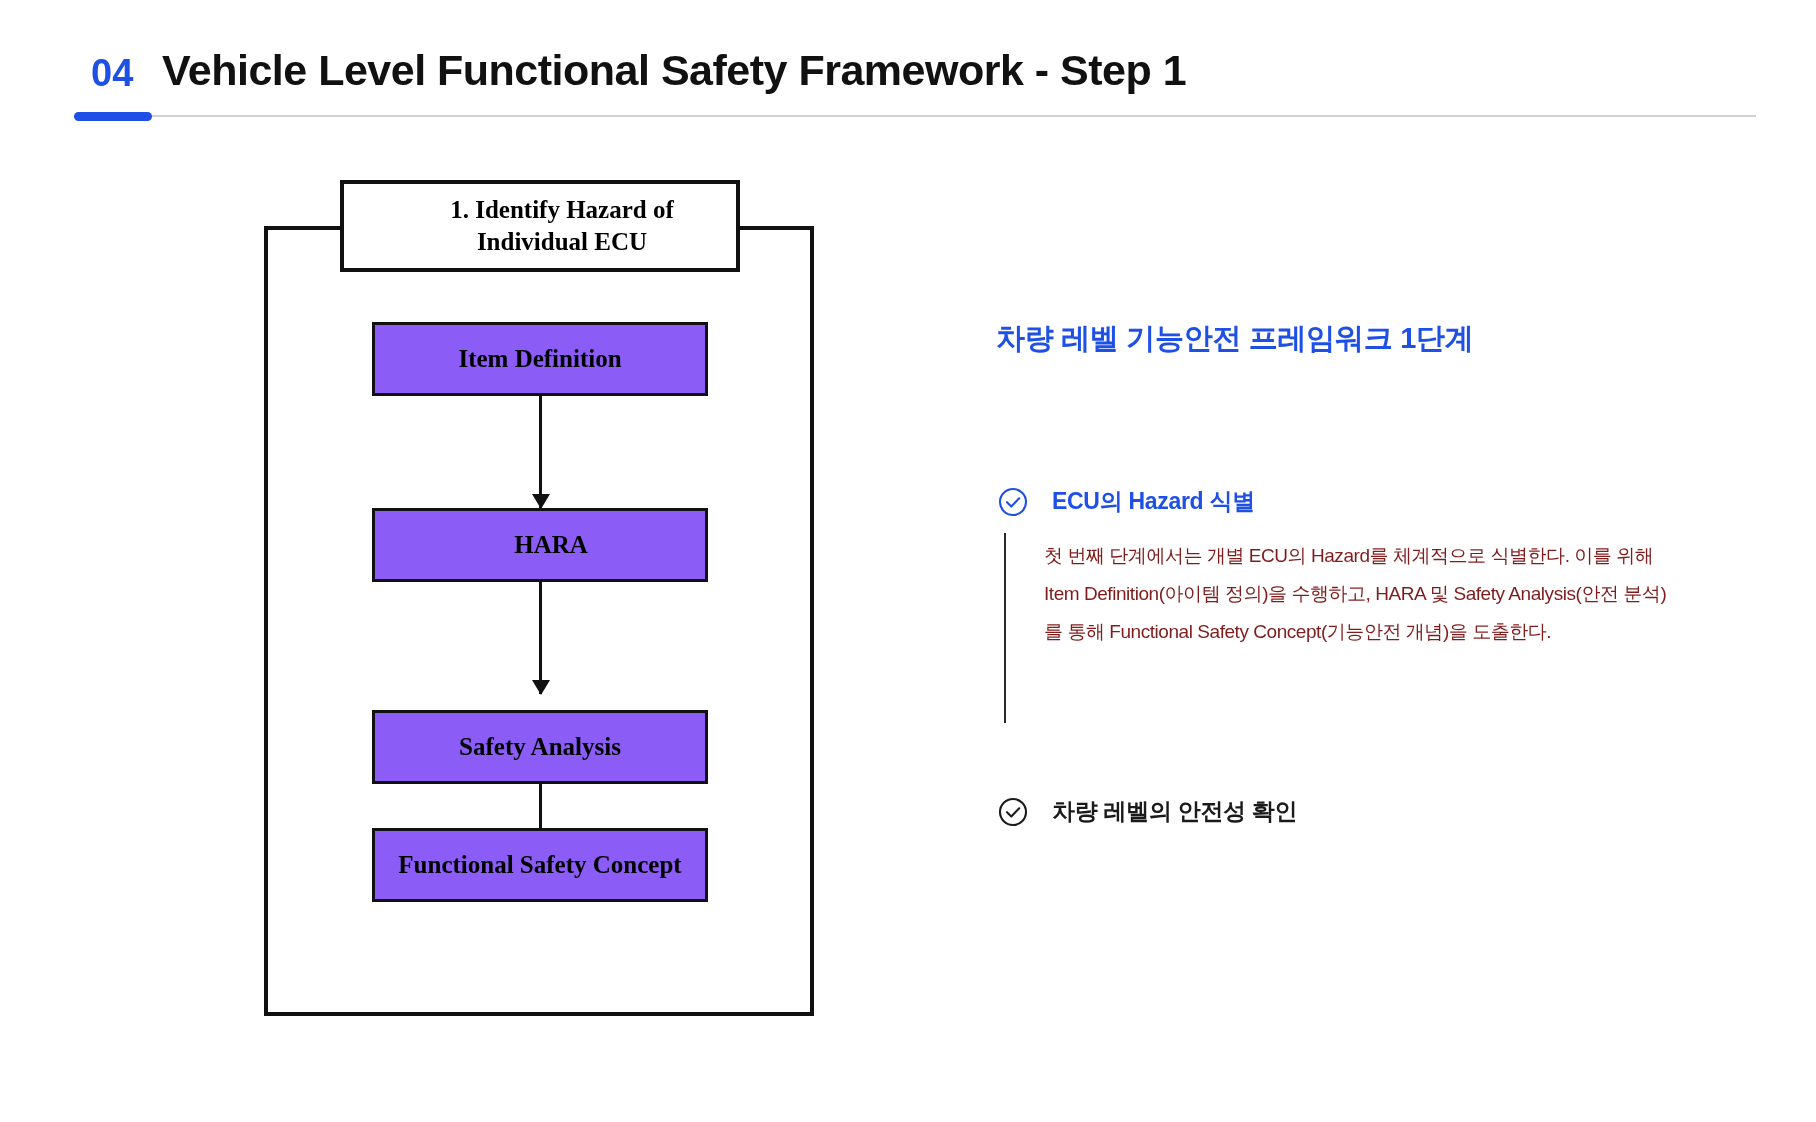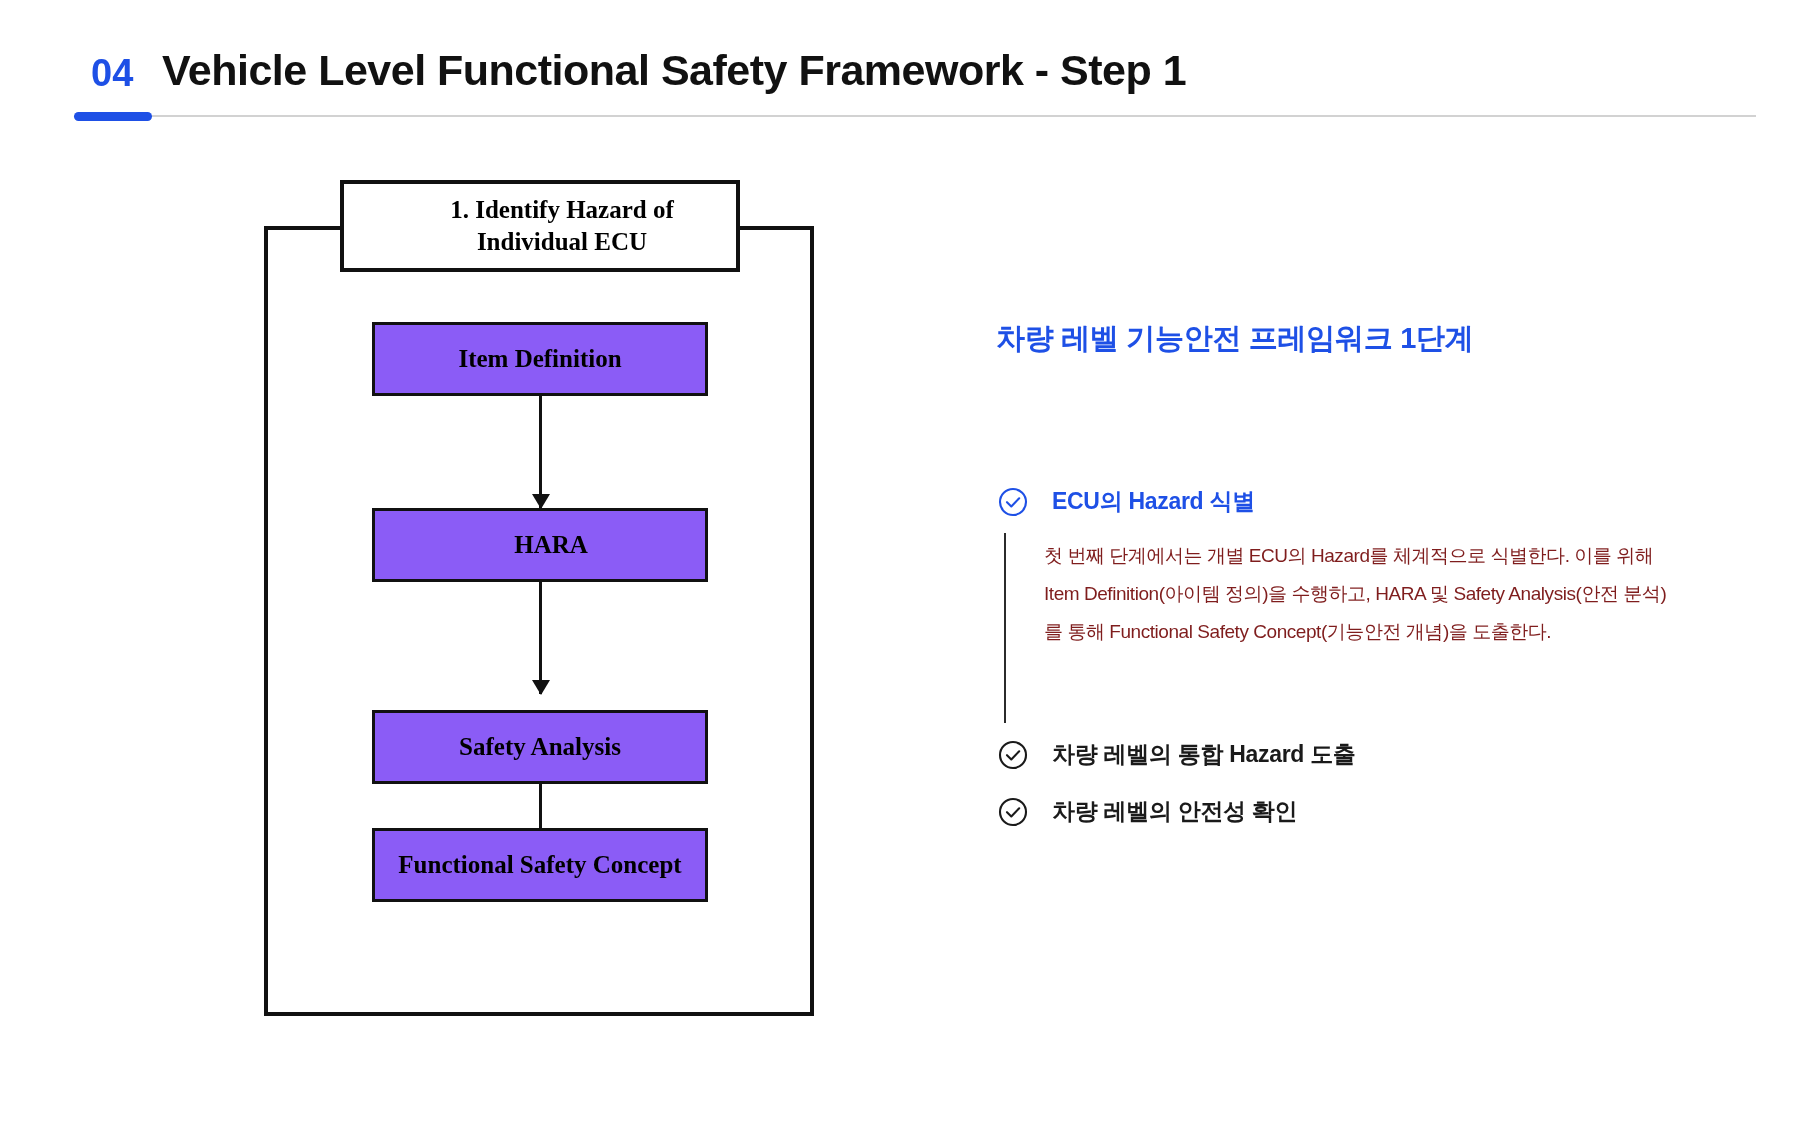--- a/index.html
+++ b/index.html
@@ -278,29 +278,20 @@
         <path d="M9 15.2 L13.3 19.4 L21.2 11.3" fill="none" stroke="#1E50E6" stroke-width="2.1" stroke-linecap="round" stroke-linejoin="round"></path>
       </svg>
     </span>
     <span class="check-label">ECU의 Hazard 식별</span>
   </div>
 
   <div id="panel-connector"></div>
 
   <div id="panel-body">첫 번째 단계에서는 개별 ECU의 Hazard를 체계적으로 식별한다. 이를 위해 Item Definition(아이템 정의)을 수행하고, HARA 및 Safety Analysis(안전 분석)를 통해 Functional Safety Concept(기능안전 개념)을 도출한다.</div>
 
-  <div class="check-row" id="check-row-1">
-    <span class="check-icon">
-      <svg viewBox="0 0 30 30" width="30" height="30" aria-hidden="true">
-        <circle cx="15" cy="15" r="13" fill="none" stroke="#1a1a1a" stroke-width="2.1"></circle>
-        <path d="M9 15.2 L13.3 19.4 L21.2 11.3" fill="none" stroke="#1a1a1a" stroke-width="2.1" stroke-linecap="round" stroke-linejoin="round"></path>
-      </svg>
-    </span>
-    <span class="check-label">차량 레벨의 통합 Hazard 도출</span>
-  </div>
 
   <div class="check-row" id="check-row-2">
     <span class="check-icon">
       <svg viewBox="0 0 30 30" width="30" height="30" aria-hidden="true">
         <circle cx="15" cy="15" r="13" fill="none" stroke="#1a1a1a" stroke-width="2.1"></circle>
         <path d="M9 15.2 L13.3 19.4 L21.2 11.3" fill="none" stroke="#1a1a1a" stroke-width="2.1" stroke-linecap="round" stroke-linejoin="round"></path>
       </svg>
     </span>
     <span class="check-label">차량 레벨의 안전성 확인</span>
   </div>

